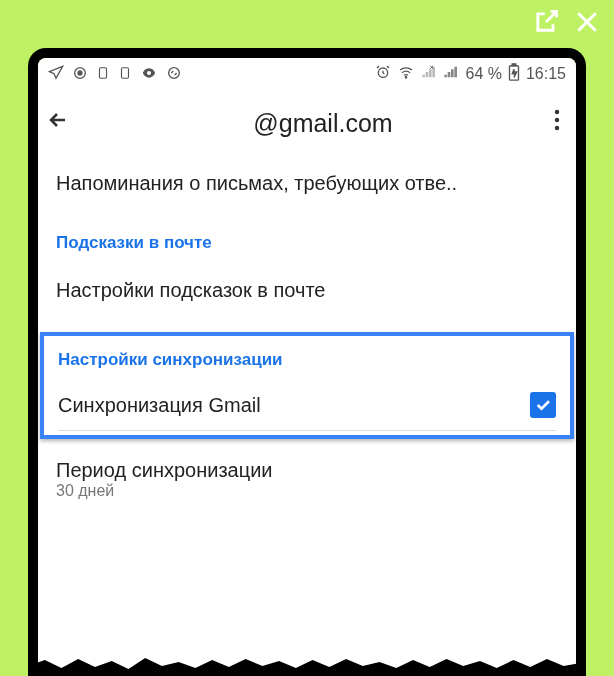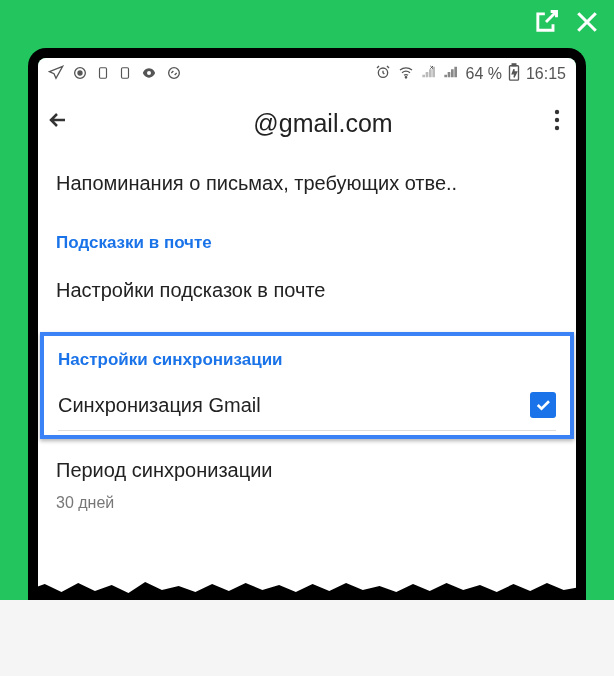--- a/index.html
+++ b/index.html
@@ -9,22 +9,22 @@
     }
     body {
       background: #f5f5f5;
       font-family: Arial, sans-serif;
       display: flex;
       justify-content: center;
       align-items: flex-start;
     }
     .outer-frame {
       width: 614px;
-      height: 600px;
-      background: #22c55e;
+      height: 676px;
+      background: #bef264;
       position: relative;
     }
     .window-controls {
       display: flex;
       justify-content: flex-end;
       align-items: center;
       padding: 8px 12px;
       gap: 12px;
       height: 48px;
     }
@@ -142,21 +142,21 @@
     .period-section {
       padding: 10px 0;
     }
     .period-title {
       font-size: 20px;
       color: #222;
     }
     .period-sub {
       font-size: 16px;
       color: #777;
-      margin-top: 12px;
+      margin-top: 0;
     }
     .torn-edge {
       position: absolute;
       bottom: 0;
       left: 28px;
       right: 28px;
       height: 20px;
       background: #000;
       clip-path: polygon(0% 100%, 0% 50%, 3% 20%, 6% 60%, 9% 15%, 12% 55%, 15% 25%, 18% 65%, 21% 10%, 24% 50%, 27% 30%, 30% 60%, 33% 20%, 36% 55%, 39% 15%, 42% 50%, 45% 25%, 48% 60%, 51% 20%, 54% 55%, 57% 15%, 60% 50%, 63% 30%, 66% 60%, 69% 20%, 72% 55%, 75% 15%, 78% 50%, 81% 25%, 84% 60%, 87% 20%, 90% 55%, 93% 15%, 96% 50%, 100% 30%, 100% 100%);
     }

